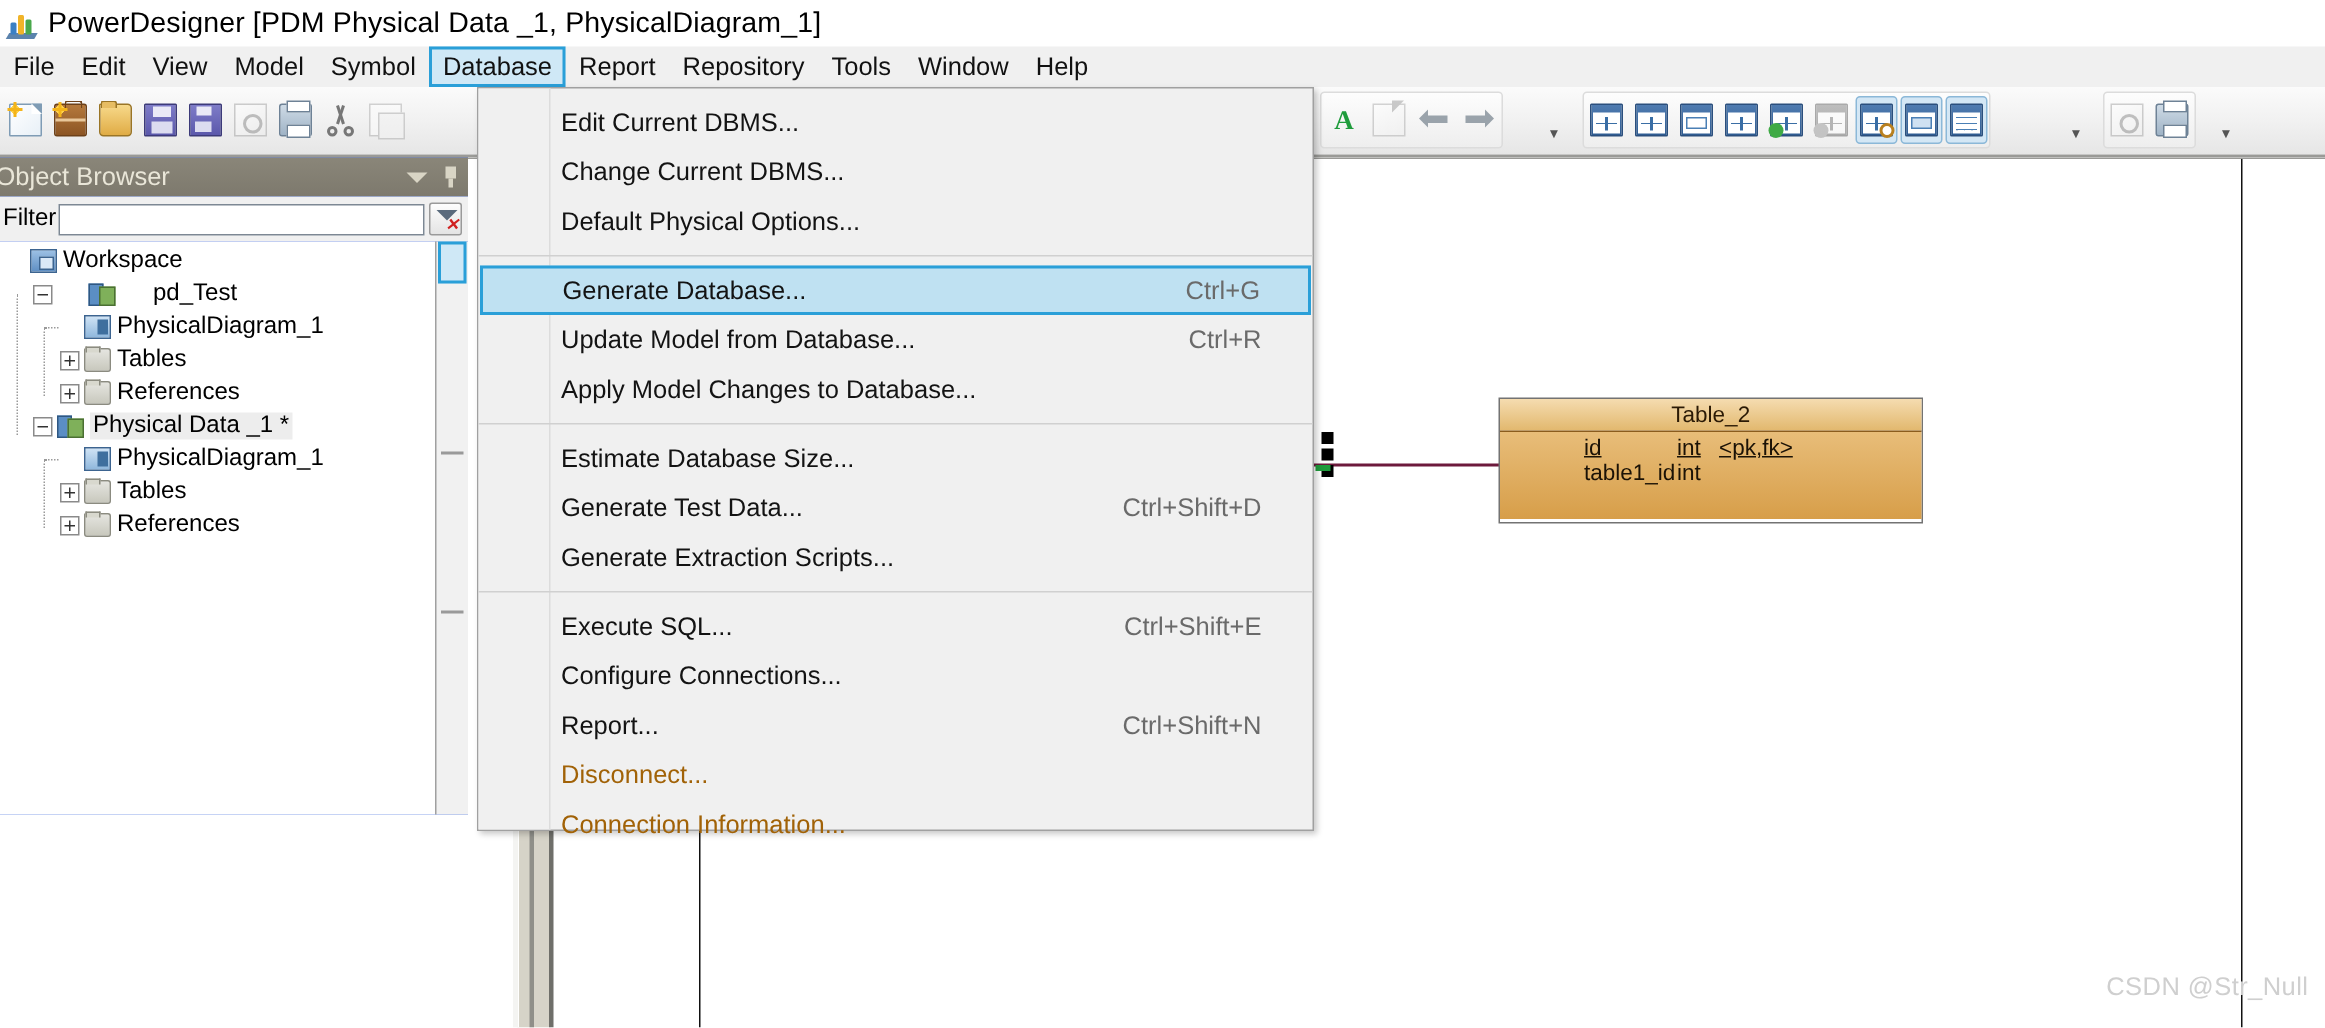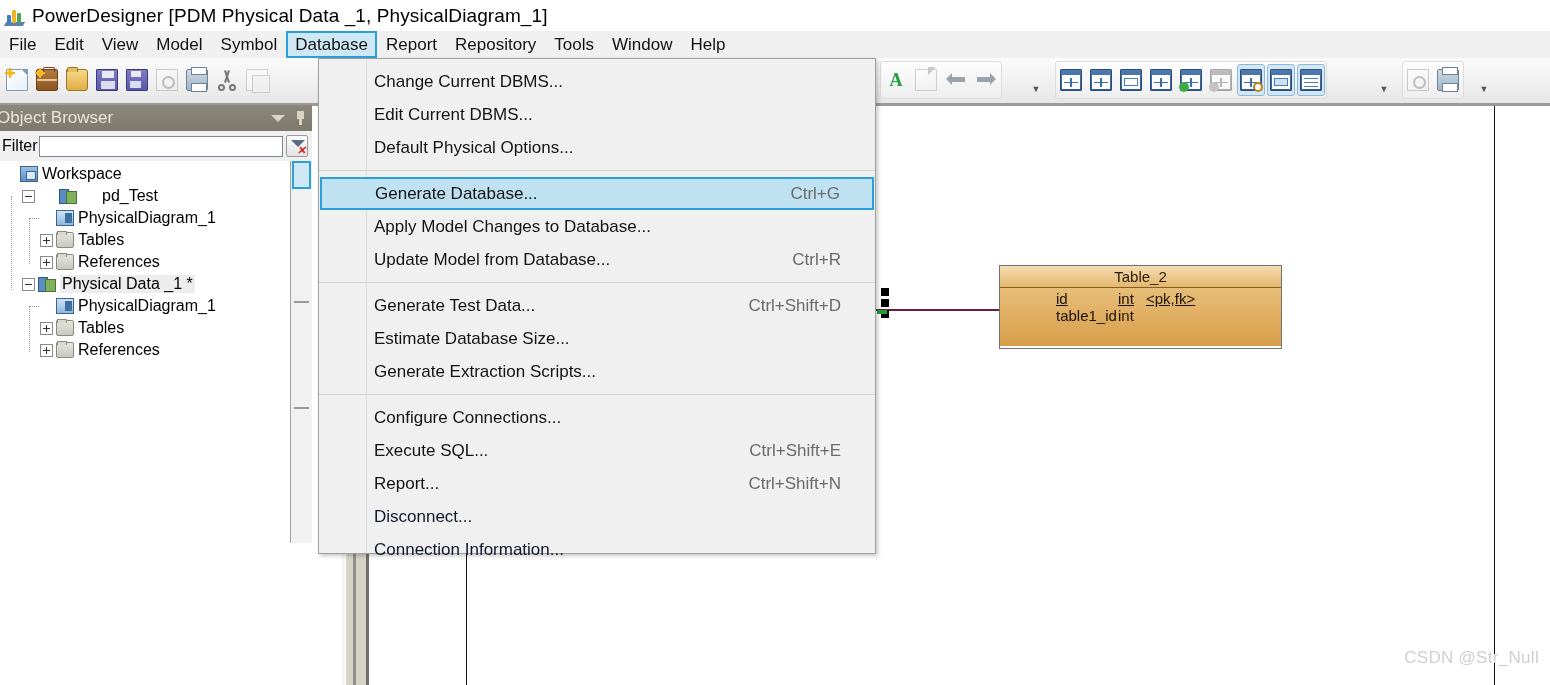--- a/index.html
+++ b/index.html
@@ -226,21 +226,21 @@
     box-shadow:2px 2px 4px rgba(0,0,0,.22);
     z-index:50;
   }
   .menu .gutter { position:absolute; left:0; top:0; width:48px; height:100%;
                   background:#f0f0f0; border-right:1px solid #dcdcdc; }
   .menu .items { position:relative; padding:6px 0; }
   .mrow {
     position:relative; height:33px; display:flex; align-items:center;
     font-size:17px; color:#131313; padding-left:55px; white-space:nowrap;
   }
-  .mrow.disabled { color:#0f172a; }
+  .mrow.disabled { color:#a16207; }
   .mrow.hl {
     background:#bfe1f2; border:2px solid #2a9fd8; height:33px;
     margin:0 1px; padding-left:53px;
   }
   .mrow .accel { position:absolute; right:34px; color:#6a6a6a; font-size:17px; }
   .mrow.hl .accel { right:32px; }
   .msep { height:1px; background:#d0d0d0; margin:6px 0; }
 
   
   .wm { position:absolute; right:11px; bottom:17px; font-size:17px; color:#cfcfcf; letter-spacing:.3px; }
@@ -507,60 +507,60 @@
 
   <div class="obsb-top"></div>
   <div class="ob-bottom-sb">
       <i class="inner"></i>
     </div>
 
   <div class="menu">
     <div class="gutter"></div>
     <div class="items" id="menuitems">
         <div class="mrow">
+          <span>Edit Current DBMS...</span>
+        </div>
+        <div class="mrow">
           <span>Change Current DBMS...</span>
-        </div>
-        <div class="mrow">
-          <span>Edit Current DBMS...</span>
         </div>
         <div class="mrow">
           <span>Default Physical Options...</span>
         </div>
         <div class="msep"></div>
         <div class="mrow hl">
           <span>Generate Database...</span>
           <span class="accel">Ctrl+G</span>
         </div>
         <div class="mrow">
-          <span>Apply Model Changes to Database...</span>
-        </div>
-        <div class="mrow">
           <span>Update Model from Database...</span>
           <span class="accel">Ctrl+R</span>
         </div>
+        <div class="mrow">
+          <span>Apply Model Changes to Database...</span>
+        </div>
         <div class="msep"></div>
+        <div class="mrow">
+          <span>Estimate Database Size...</span>
+        </div>
         <div class="mrow">
           <span>Generate Test Data...</span>
           <span class="accel">Ctrl+Shift+D</span>
         </div>
         <div class="mrow">
-          <span>Estimate Database Size...</span>
-        </div>
-        <div class="mrow">
           <span>Generate Extraction Scripts...</span>
         </div>
         <div class="msep"></div>
-        <div class="mrow">
-          <span>Configure Connections...</span>
-        </div>
         <div class="mrow">
           <span>Execute SQL...</span>
           <span class="accel">Ctrl+Shift+E</span>
         </div>
         <div class="mrow">
+          <span>Configure Connections...</span>
+        </div>
+        <div class="mrow">
           <span>Report...</span>
           <span class="accel">Ctrl+Shift+N</span>
         </div>
         <div class="mrow disabled">
           <span>Disconnect...</span>
         </div>
         <div class="mrow disabled">
           <span>Connection Information...</span>
         </div>
       </div>

